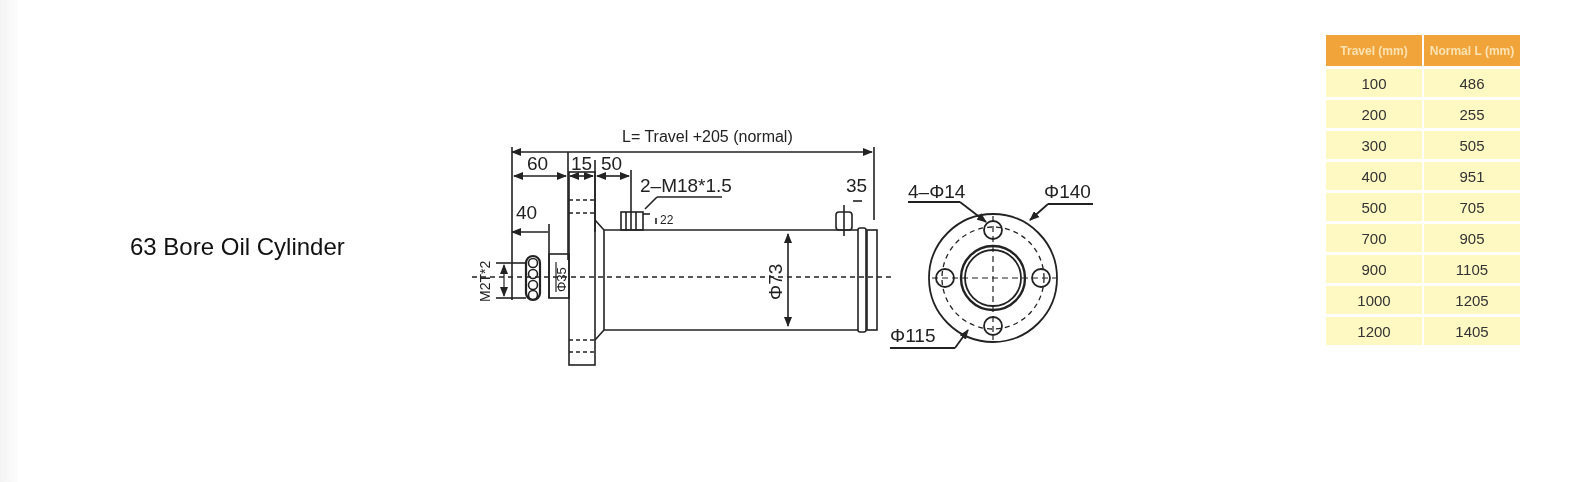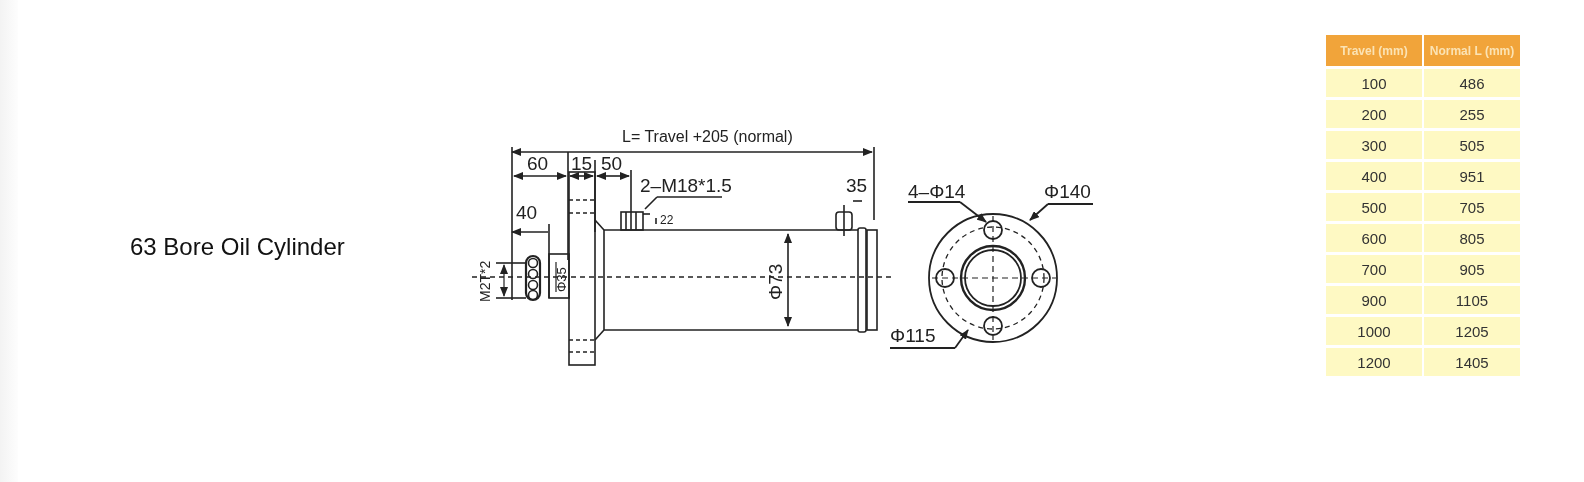--- a/index.html
+++ b/index.html
@@ -166,24 +166,20 @@
       </tr>
     <tr>
         <td>400</td>
         <td>951</td>
       </tr>
     <tr>
         <td>500</td>
         <td>705</td>
       </tr>
     <tr>
-        <td>600</td>
-        <td>805</td>
-      </tr>
-    <tr>
         <td>700</td>
         <td>905</td>
       </tr>
     <tr>
         <td>900</td>
         <td>1105</td>
       </tr>
     <tr>
         <td>1000</td>
         <td>1205</td>

